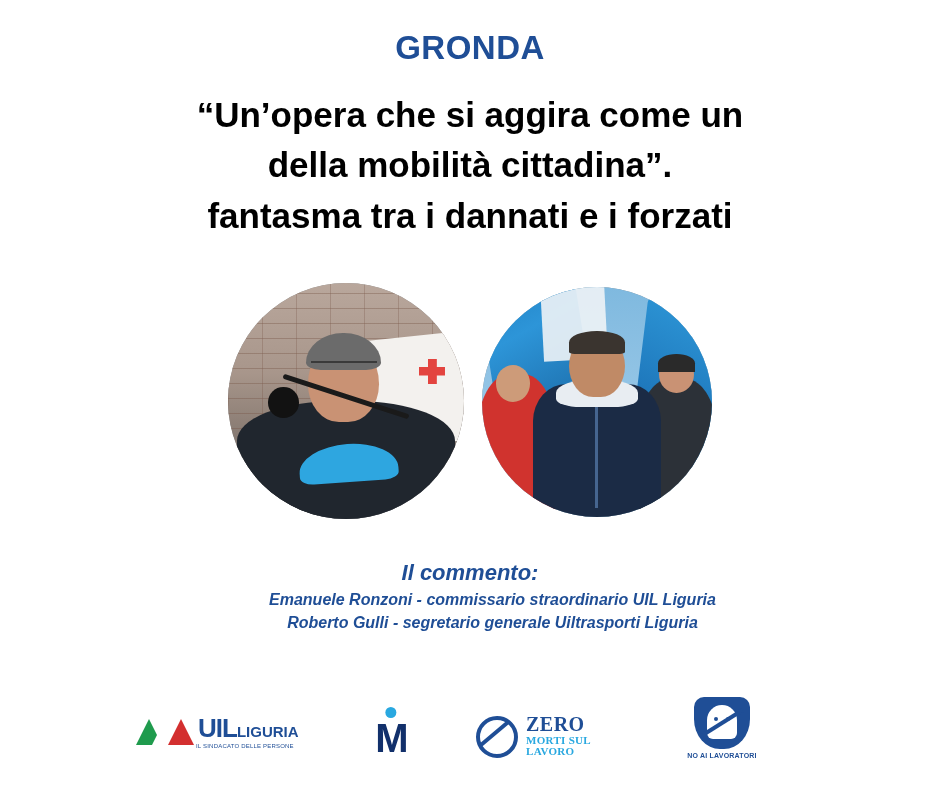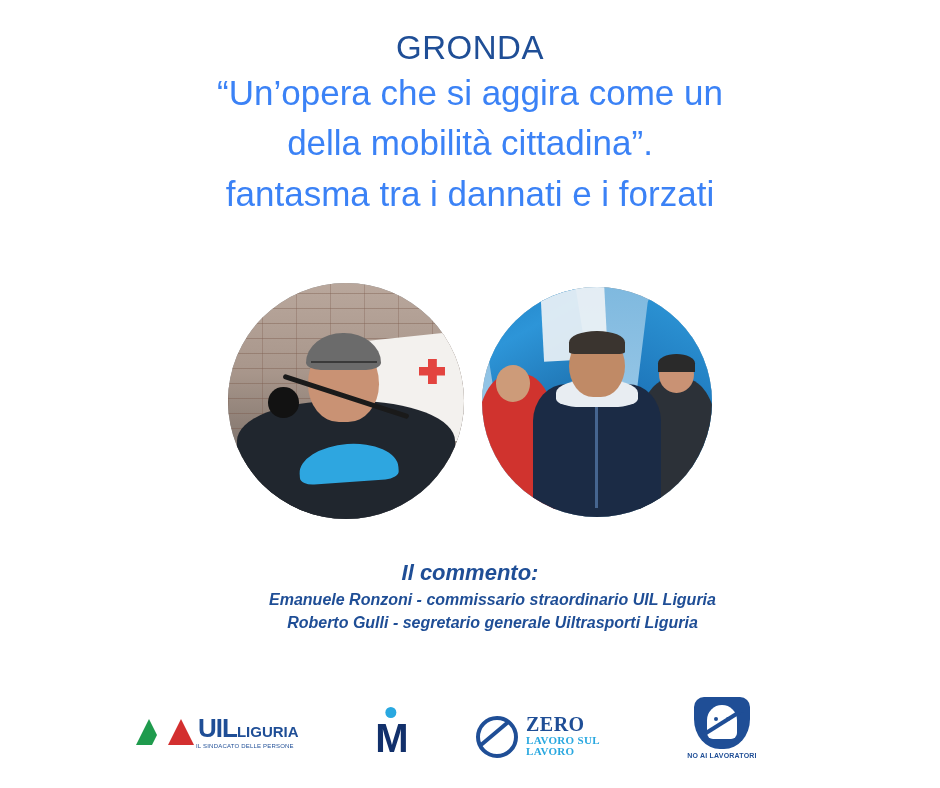--- a/index.html
+++ b/index.html
@@ -19,33 +19,33 @@
     width: 940px;
     height: 788px;
     box-sizing: border-box;
   }
 
   
   .headline {
     padding-top: 28px;
     text-align: center;
     color: #1f4e96;
-    font-weight: normal;
+    font-weight: bold;
   }
   .headline .kicker {
     font-size: 33px;
     letter-spacing: 0.5px;
     line-height: 1.2;
     color: #1f4e96;
   }
   .headline .quote {
-    margin-top: 0;
+    margin-top: 22px;
     font-size: 35px;
     line-height: 1.45;
-    color: #3b82f6;
+    color: #000000;
     padding: 0 90px;
   }
   .headline .quote .ln {
     display: block;
     white-space: nowrap;
   }
 
   
   .photos {
     position: absolute;
@@ -372,21 +372,21 @@
       <div class="m-person">
         <div class="m-head"></div>
         <div class="m-letter">M</div>
       </div>
     </div>
 
     <div class="logo logo-zero">
       <div class="zero-sym"></div>
       <div class="zero-words">
         <div class="w1">ZERO</div>
-        <div class="w2">LAVORO SUL</div>
+        <div class="w2">MORTI SUL</div>
         <div class="w3">LAVORO</div>
       </div>
     </div>
 
     <div class="logo logo-no">
       <div class="no-badge">
         <div class="ghost"></div>
         <div class="slash"></div>
       </div>
       <div class="no-text">NO AI LAVORATORI</div>

